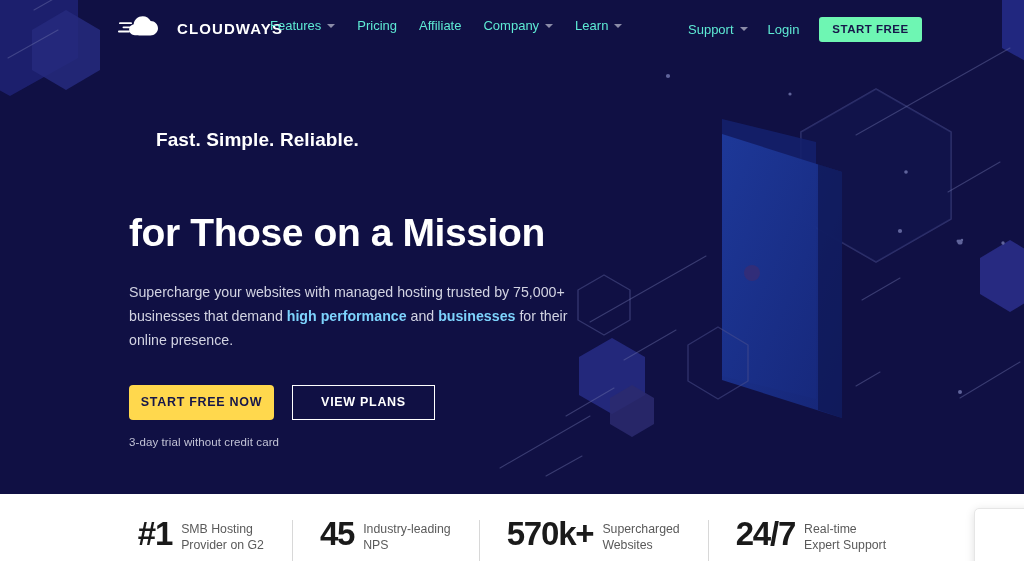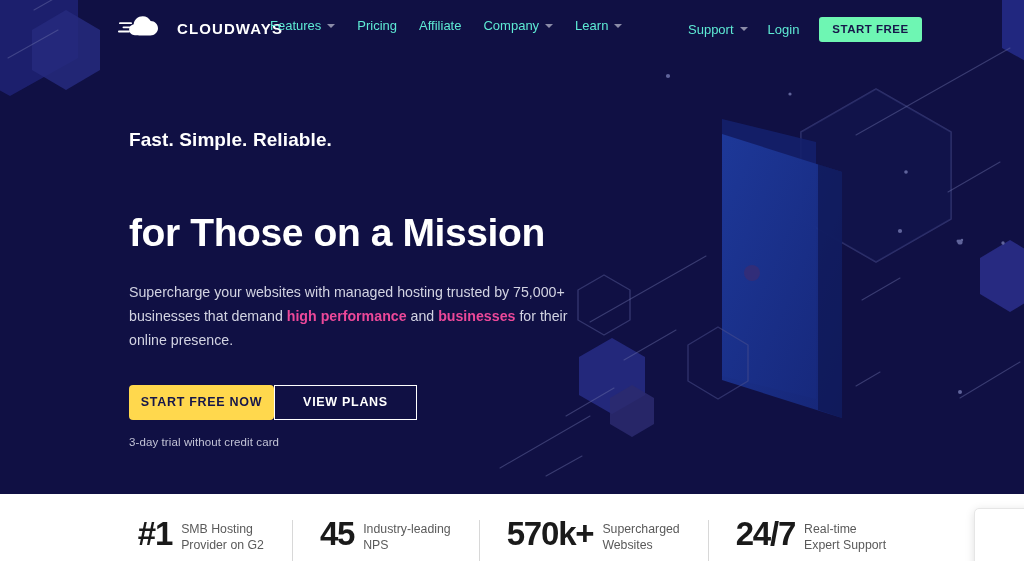--- a/index.html
+++ b/index.html
@@ -128,43 +128,45 @@
     z-index: 10;
   }
 
   .eyebrow {
     color: #ffffff;
     font-size: 19px;
     font-weight: bold;
     letter-spacing: 0.1px;
     line-height: 1.3;
     margin-bottom: 14px;
+    margin-left: 27px;
   }
 
   .headline {
     color: #ffffff;
     font-size: 39px;
     font-weight: bold;
     line-height: 1.14;
     letter-spacing: -0.4px;
     margin-bottom: 24px;
   }
 
   .subtitle {
     color: #d2d3e2;
     font-size: 14.2px;
     line-height: 1.72;
     width: 470px;
     margin-bottom: 32px;
   }
-  .subtitle b { color: #ec4899; font-weight: bold; }
+  .subtitle b { color: #7dd3fc; font-weight: bold; }
 
   .cta-row {
     display: flex;
     align-items: center;
+    gap: 18px;
     margin-bottom: 16px;
   }
 
   .btn-primary {
     background: #ffd84d;
     color: #16174a;
     font-size: 12.5px;
     font-weight: bold;
     letter-spacing: 0.7px;
     border: none;

